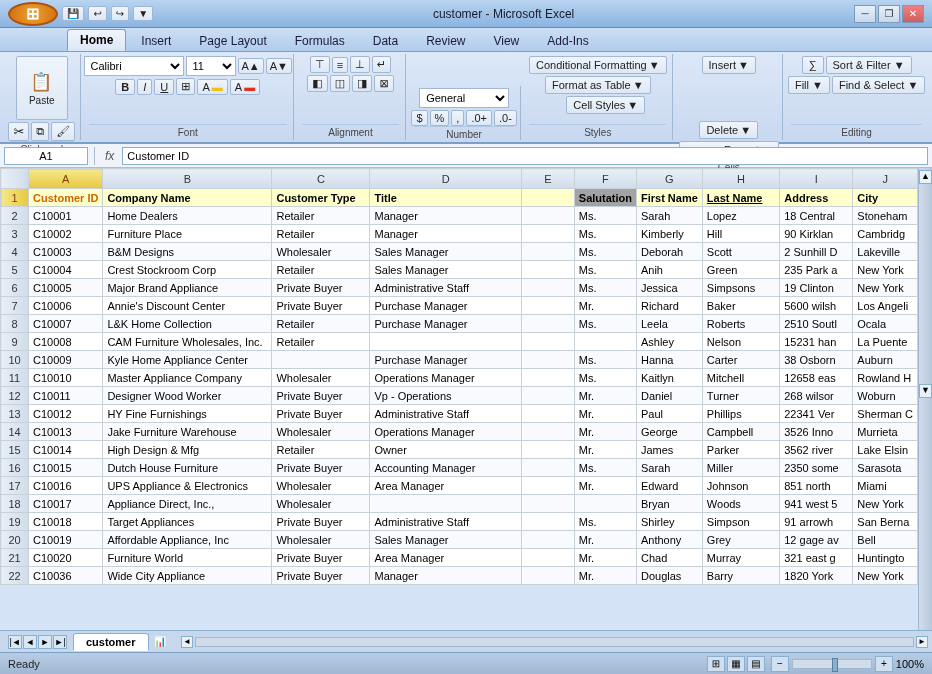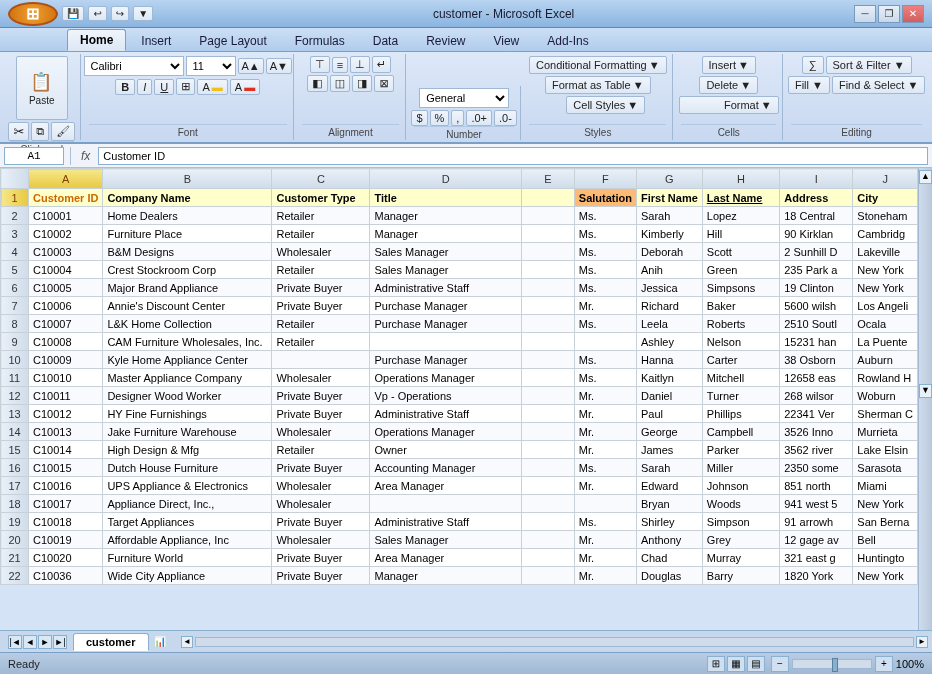--- a/index.html
+++ b/index.html
@@ -83,28 +83,27 @@
     .formula-bar {
       background: #f0f4fa;
       height: 24px;
       display: flex;
       align-items: center;
       border-bottom: 1px solid #aac0d8;
       padding: 0 4px;
       gap: 4px;
     }
     .cell-ref-box {
-      width: 60px;
+      width: 84px;
       height: 18px;
       border: 1px solid #8ab0d0;
       background: white;
       font-size: 11px;
       padding: 1px 4px;
       text-align: center;
-      font-family: Liberation Mono, monospace;
     }
     .formula-divider { width: 1px; height: 18px; background: #aac0d8; margin: 0 2px; }
     .fx-label { font-style: italic; font-size: 12px; color: #555; padding: 0 4px; }
     .formula-input {
       flex: 1;
       height: 18px;
       border: 1px solid #8ab0d0;
       background: white;
       font-size: 11px;
       padding: 1px 4px;
@@ -372,21 +371,21 @@
     </div>
     <div class="ribbon-group-label">Styles</div>
   </div>
 
   <div class="ribbon-group" style="min-width:100px;">
     <div class="ribbon-group-content" style="flex-direction:column;gap:2px;">
       <button class="rbtn" style="justify-content:space-between;">
         <span>Insert</span>
         <span>▼</span>
       </button>
-      <button class="rbtn" style="justify-content:center;">
+      <button class="rbtn" style="justify-content:center;margin-top:45px;">
         <span>Delete</span>
         <span>▼</span>
       </button>
       <button class="rbtn" style="justify-content:space-between;padding-left:44px;">
         <span>Format</span>
         <span>▼</span>
       </button>
     </div>
     <div class="ribbon-group-label">Cells</div>
   </div>
@@ -432,21 +431,21 @@
         </tr>
       </thead>
       <tbody id="grid-body">
       <tr class="data-row">
             <th class="row-header row-header-active">1</th>
             <td class="col-a active-cell" style="font-weight: bold; background: rgb(255, 255, 204);">Customer ID</td>
             <td class="col-b" style="font-weight: bold; background: rgb(255, 255, 204);">Company Name</td>
             <td class="col-c" style="font-weight: bold; background: rgb(255, 255, 204);">Customer Type</td>
             <td class="col-d" style="font-weight: bold; background: rgb(255, 255, 204);">Title</td>
             <td class="col-e" style="font-weight: bold; background: rgb(255, 255, 204);"></td>
-            <td class="col-f" style="font-weight: bold; background: #fdba74;">Salutation</td>
+            <td class="col-f" style="font-weight: bold; background: #a3a3a3;">Salutation</td>
             <td class="col-g" style="font-weight: bold; background: rgb(255, 255, 204);">First Name</td>
             <td class="col-h" style="font-weight: bold; background: rgb(255, 255, 204); text-decoration: underline;">Last Name</td>
             <td class="col-i" style="font-weight: bold; background: rgb(255, 255, 204);">Address</td>
             <td class="col-j" style="font-weight: bold; background: rgb(255, 255, 204);">City</td>
           </tr>
           <tr class="data-row">
             <th class="row-header">2</th>
             <td class="col-a">C10001</td>
             <td class="col-b">Home Dealers</td>
             <td class="col-c">Retailer</td>

